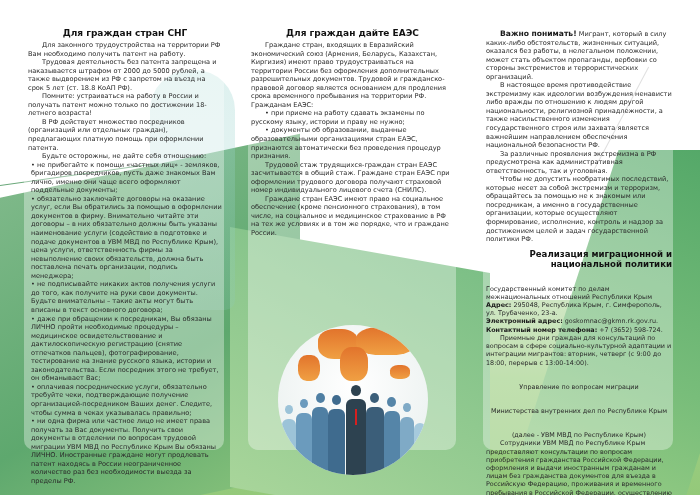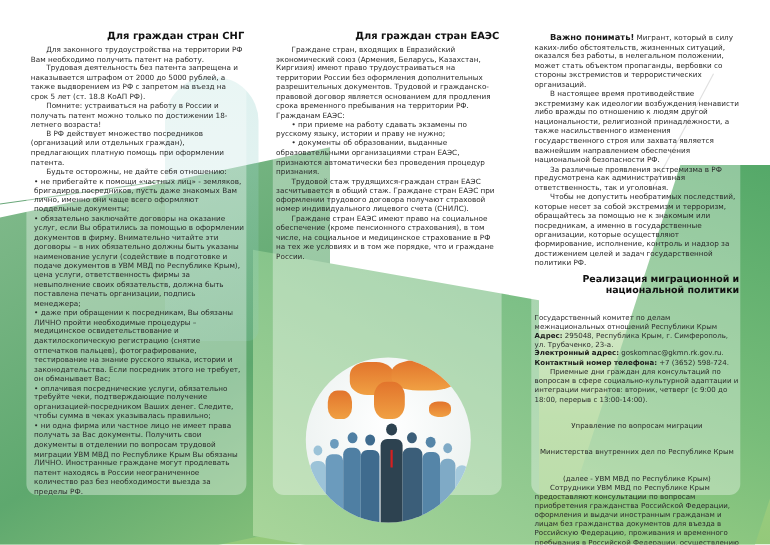--- a/index.html
+++ b/index.html
@@ -51,21 +51,21 @@
   .panel.p2 { left: 248px; width: 208px; }
   .panel.p3 { left: 483px; width: 190px; }
   .col {
     position: absolute; top: 20px; font-size: 6.6px; line-height: 8.55px;
   }
   .col.c1 { left: 28px; width: 194px; }
   .col.c2 { left: 251px; width: 203px; }
   .col.c3 { left: 486px; width: 186px; top: 30px; }
   h2 {
     margin: 8px 0 2px 0; font-size: 9px; line-height: 11px;
-    font-weight: bold; text-align: right; color: #111;
+    font-weight: bold; text-align: center; color: #111;
   }
   p { margin: 0; }
   .ind { text-indent: 14px; }
   .bul { padding-left: 3px; }
   .bold { font-weight: bold; color: #1a1a1a; }
   .center { text-align: center; }
   .sub-h { font-size: 8.6px; line-height: 10px; font-weight: bold; text-align: right; margin: 5px 0 6px; color: #111; }
   .org { font-weight: normal; margin-top: 16px; }
   .small { font-size: 6.4px; line-height: 8.2px; }
   .globe-wrap {
@@ -102,27 +102,28 @@
 
 <div class="col c1">
   <h2>Для граждан стран СНГ</h2>
   <p class="ind">Для законного трудоустройства на территории РФ Вам необходимо получить патент на работу.</p>
   <p class="ind">Трудовая деятельность без патента запрещена и наказывается штрафом от 2000 до 5000 рублей, а также выдворением из РФ с запретом на въезд на срок 5 лет (ст. 18.8 КоАП РФ).</p>
   <p class="ind">Помните: устраиваться на работу в России и получать патент можно только по достижении 18-летнего возраста!</p>
   <p class="ind">В РФ действует множество посредников (организаций или отдельных граждан), предлагающих платную помощь при оформлении патента.</p>
   <p class="ind">Будьте осторожны, не дайте себя отношению:</p>
   <p class="bul">• не прибегайте к помощи «частных лиц» - земляков, бригадиров посредников, пусть даже знакомых Вам лично, именно они чаще всего оформляют поддельные документы;</p>
   <p class="bul">• обязательно заключайте договоры на оказание услуг, если Вы обратились за помощью в оформлении документов в фирму. Внимательно читайте эти договоры – в них обязательно должны быть указаны наименование услуги (содействие в подготовке и подаче документов в УВМ МВД по Республике Крым), цена услуги, ответственность фирмы за невыполнение своих обязательств, должна быть поставлена печать организации, подпись менеджера;</p>
+  <p class="bul">• не подписывайте никаких актов получения услуги до того, как получите на руки свои документы. Будьте внимательны – такие акты могут быть вписаны в текст основного договора;</p>
   <p class="bul">• даже при обращении к посредникам, Вы обязаны ЛИЧНО пройти необходимые процедуры – медицинское освидетельствование и дактилоскопическую регистрацию (снятие отпечатков пальцев), фотографирование, тестирование на знание русского языка, истории и законодательства. Если посредник этого не требует, он обманывает Вас;</p>
   <p class="bul">• оплачивая посреднические услуги, обязательно требуйте чеки, подтверждающие получение организацией-посредником Ваших денег. Следите, чтобы сумма в чеках указывалась правильно;</p>
   <p class="bul">• ни одна фирма или частное лицо не имеет права получать за Вас документы. Получить свои документы в отделении по вопросам трудовой миграции УВМ МВД по Республике Крым Вы обязаны ЛИЧНО. Иностранные граждане могут продлевать патент находясь в России неограниченное количество раз без необходимости выезда за пределы РФ.</p>
 </div>
 
 <div class="col c2">
-  <h2>Для граждан стран ЕАЭС</h2>
+  <h2>Для граждан дайте ЕАЭС</h2>
   <p class="ind">Граждане стран, входящих в Евразийский экономический союз (Армения, Беларусь, Казахстан, Киргизия) имеют право трудоустраиваться на территории России без оформления дополнительных разрешительных документов. Трудовой и гражданско-правовой договор является основанием для продления срока временного пребывания на территории РФ. Гражданам ЕАЭС:</p>
   <p class="ind">• при приеме на работу сдавать экзамены по русскому языку, истории и праву не нужно;</p>
   <p class="ind">• документы об образовании, выданные образовательными организациями стран ЕАЭС, признаются автоматически без проведения процедур признания.</p>
   <p class="ind">Трудовой стаж трудящихся-граждан стран ЕАЭС засчитывается в общий стаж. Граждане стран ЕАЭС при оформлении трудового договора получают страховой номер индивидуального лицевого счета (СНИЛС).</p>
   <p class="ind">Граждане стран ЕАЭС имеют право на социальное обеспечение (кроме пенсионного страхования), в том числе, на социальное и медицинское страхование в РФ на тех же условиях и в том же порядке, что и граждане России.</p>
 </div>
 
 <div class="globe-wrap">
   <div class="globe-cont" style="left:40px;top:4px;width:40px;height:30px;"></div>
   <div class="globe-cont" style="left:78px;top:2px;width:60px;height:28px;"></div>

